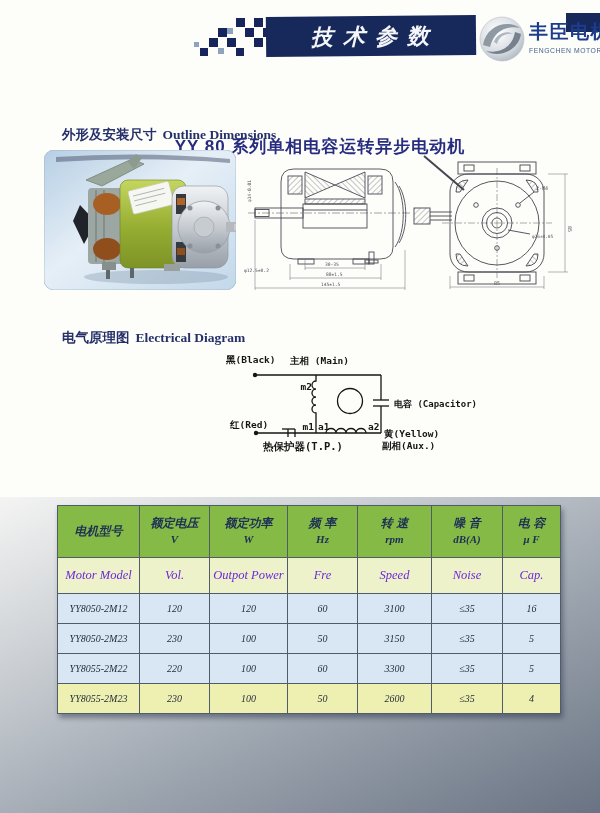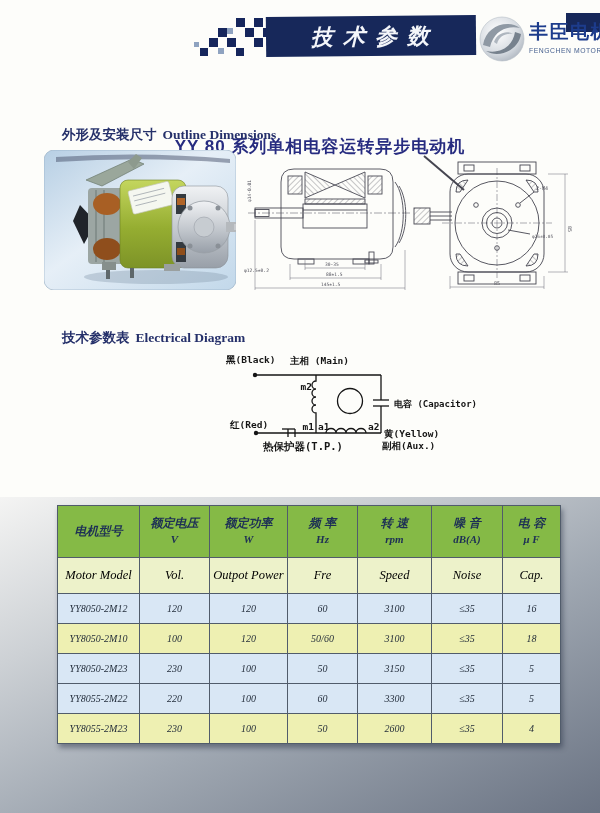--- a/index.html
+++ b/index.html
@@ -45,21 +45,21 @@
 
   
   .param-table { position:absolute; left:57px; top:505px; width:503px;
                  border-collapse:collapse; table-layout:fixed;
                  box-shadow:2px 4px 5px rgba(35,45,65,.45);font-style:italic; }
   .param-table th, .param-table td { border:1px solid #515c6b; text-align:center;
                  vertical-align:middle; padding:0; overflow:hidden; }
   .hdr-cn th { background:#85ba46; height:51px; color:#1d2f55;
                font-family:"Liberation Sans",sans-serif; font-weight:bold; font-size:12px; line-height:1.4; }
   .hdr-cn .u { display:block; font-family:"Liberation Serif",serif; font-size:11px; }
-  .hdr-en td { background:#edf2ca; height:35px; font-size:12.5px; color:#000000; }
+  .hdr-en td { background:#edf2ca; height:35px; font-size:12.5px; color:#6d28d9; }
   .r-data td { height:29px; font-size:10px; color:#1f2937; }
   .row-b { background:#d9e7f5; }
   .row-y { background:#eef0b2; }
 </style>
 </head>
 <body>
 
 <div class="page">
 
   <svg class="checker" width="78" height="42">
@@ -256,21 +256,21 @@
     </g>
     <g fill="#55555f" font-size="5">
       <text x="124" y="42">2-M4</text>
       <text x="120" y="90" font-size="4.4">φ26±0.05</text>
       <text x="156" y="78" transform="rotate(90 156 78)">85</text>
       <text x="82" y="137">85</text>
     </g>
   </svg>
 
   <div class="sec-heading h-electric">
-    <span class="cn">技术参数表</span><span class="en">Electrical Diagram</span>
+    <span class="cn">电气原理图</span><span class="en">Electrical Diagram</span>
   </div>
 
   <svg class="circuit" width="320" height="115" viewBox="0 0 320 115">
     <g stroke="#151515" stroke-width="1.3" fill="none">
       <line x1="87" y1="30" x2="213" y2="30"></line>
       <path d="M148,30 L148,36 a4,4 0 0 0 0,8 a4,4 0 0 0 0,8 a4,4 0 0 0 0,8 a4,4 0 0 0 0,8 L148,88"></path>
       <circle cx="182" cy="56" r="12.5"></circle>
       <line x1="213" y1="30" x2="213" y2="55"></line>
       <line x1="205" y1="55" x2="221" y2="55"></line>
       <line x1="205" y1="61" x2="221" y2="61"></line>
@@ -332,29 +332,20 @@
     </tr>
     <tr class="r-data row-b">
       <td>YY8050-2M12</td>
           <td>120</td>
           <td>120</td>
           <td>60</td>
           <td>3100</td>
           <td>≤35</td>
           <td>16</td>
     </tr>
-    <tr class="r-data row-y">
-      <td>YY8050-2M10</td>
-          <td>100</td>
-          <td>120</td>
-          <td>50/60</td>
-          <td>3100</td>
-          <td>≤35</td>
-          <td>18</td>
-    </tr>
     <tr class="r-data row-b">
       <td>YY8050-2M23</td>
           <td>230</td>
           <td>100</td>
           <td>50</td>
           <td>3150</td>
           <td>≤35</td>
           <td>5</td>
     </tr>
     <tr class="r-data row-b">

